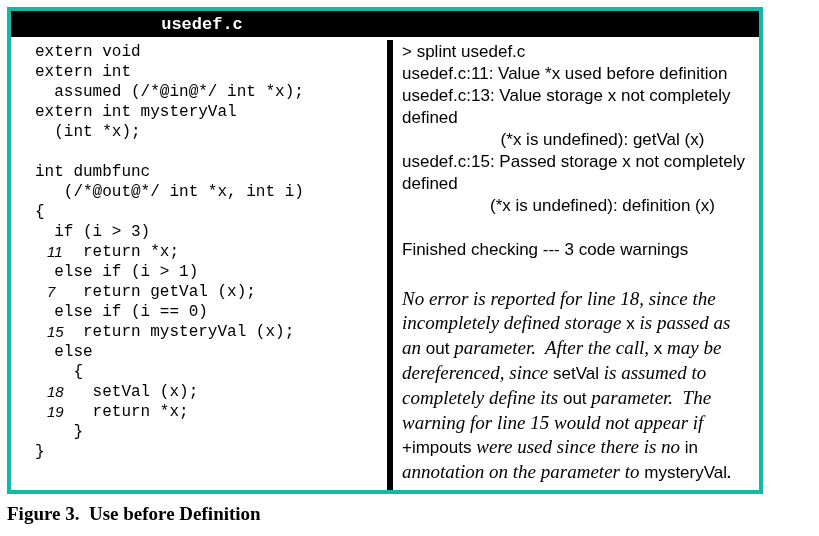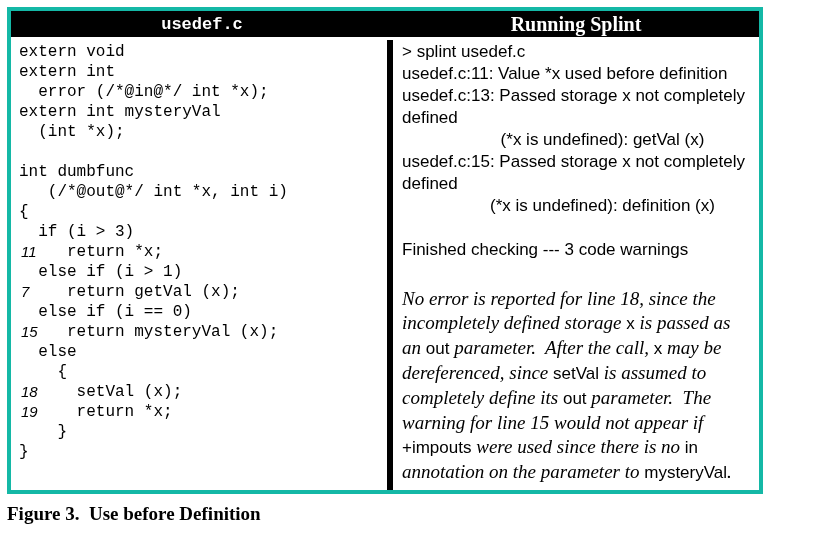--- a/index.html
+++ b/index.html
@@ -52,27 +52,28 @@
     width: 376px;
     box-sizing: border-box;
     padding: 5px 0 0 8px;
   }
   .code-line {
     position: relative;
     height: 20px;
     font-family: "Liberation Mono", monospace;
     font-size: 16px;
     line-height: 20px;
+    margin-left: 16px;
   }
   .code-text {
     white-space: pre;
   }
   .lineno {
     position: absolute;
-    left: 2px;
+    left: 12px;
     top: 0;
     font-family: "Liberation Sans", sans-serif;
     font-style: italic;
     font-size: 15px;
     line-height: 20px;
   }
   .divider {
     width: 6px;
     background: #000000;
     margin-top: 3px;
@@ -114,27 +115,26 @@
     white-space: pre-wrap;
   }
 </style>
 </head>
 <body>
 
 <div class="page">
   <div class="fig-table">
     <div class="thead">
       <div class="th th-left"><span>usedef.c</span></div>
-      <div class="th th-right"><span>Running Splint</span></div>
     </div>
     <div class="tbody">
       <div class="code-cell">
           <div class="code-line"><span class="lineno"></span><span class="code-text">extern void</span></div>
           <div class="code-line"><span class="lineno"></span><span class="code-text">extern int</span></div>
-          <div class="code-line"><span class="lineno"></span><span class="code-text">  error (/*@in@*/ int *x);</span></div>
+          <div class="code-line"><span class="lineno"></span><span class="code-text">  assumed (/*@in@*/ int *x);</span></div>
           <div class="code-line"><span class="lineno"></span><span class="code-text">extern int mysteryVal</span></div>
           <div class="code-line"><span class="lineno"></span><span class="code-text">  (int *x);</span></div>
           <div class="code-line"><span class="lineno"></span><span class="code-text"></span></div>
           <div class="code-line"><span class="lineno"></span><span class="code-text">int dumbfunc</span></div>
           <div class="code-line"><span class="lineno"></span><span class="code-text">   (/*@out@*/ int *x, int i)</span></div>
           <div class="code-line"><span class="lineno"></span><span class="code-text">{</span></div>
           <div class="code-line"><span class="lineno"></span><span class="code-text">  if (i &gt; 3)</span></div>
           <div class="code-line"><span class="lineno">11</span><span class="code-text">     return *x;</span></div>
           <div class="code-line"><span class="lineno"></span><span class="code-text">  else if (i &gt; 1)</span></div>
           <div class="code-line"><span class="lineno">7</span><span class="code-text">     return getVal (x);</span></div>
@@ -145,21 +145,21 @@
           <div class="code-line"><span class="lineno">18</span><span class="code-text">      setVal (x);</span></div>
           <div class="code-line"><span class="lineno">19</span><span class="code-text">      return *x;</span></div>
           <div class="code-line"><span class="lineno"></span><span class="code-text">    }</span></div>
           <div class="code-line"><span class="lineno"></span><span class="code-text">}</span></div>
         </div>
       <div class="divider"></div>
       <div class="output-cell">
         <div>
             <div class="out-line"><span>&gt; splint usedef.c</span></div>
             <div class="out-line"><span>usedef.c:11: Value *x used before definition</span></div>
-            <div class="out-line"><span>usedef.c:13: Passed storage x not completely</span></div>
+            <div class="out-line"><span>usedef.c:13: Value storage x not completely</span></div>
             <div class="out-line"><span>defined</span></div>
             <div class="out-line indent"><span>(*x is undefined): getVal (x)</span></div>
             <div class="out-line"><span>usedef.c:15: Passed storage x not completely</span></div>
             <div class="out-line"><span>defined</span></div>
             <div class="out-line indent"><span>(*x is undefined): definition (x)</span></div>
             <div class="out-line"><span></span></div>
             <div class="out-line"><span>Finished checking --- 3 code warnings</span></div>
           </div>
         <p class="commentary"><span class="serif">No error is reported for line 18, since the incompletely defined storage </span><span class="code">x</span><span class="serif"> is passed as an </span><span class="code">out</span><span class="serif"> parameter.  After the call, </span><span class="code">x</span><span class="serif"> may be dereferenced, since </span><span class="code">setVal</span><span class="serif"> is assumed to completely define its </span><span class="code">out</span><span class="serif"> parameter.  The warning for line 15 would not appear if </span><span class="code">+impouts</span><span class="serif"> were used since there is no </span><span class="code">in</span><span class="serif"> annotation on the parameter to </span><span class="code">mysteryVal</span><span class="serif">.</span></p>
       </div>

